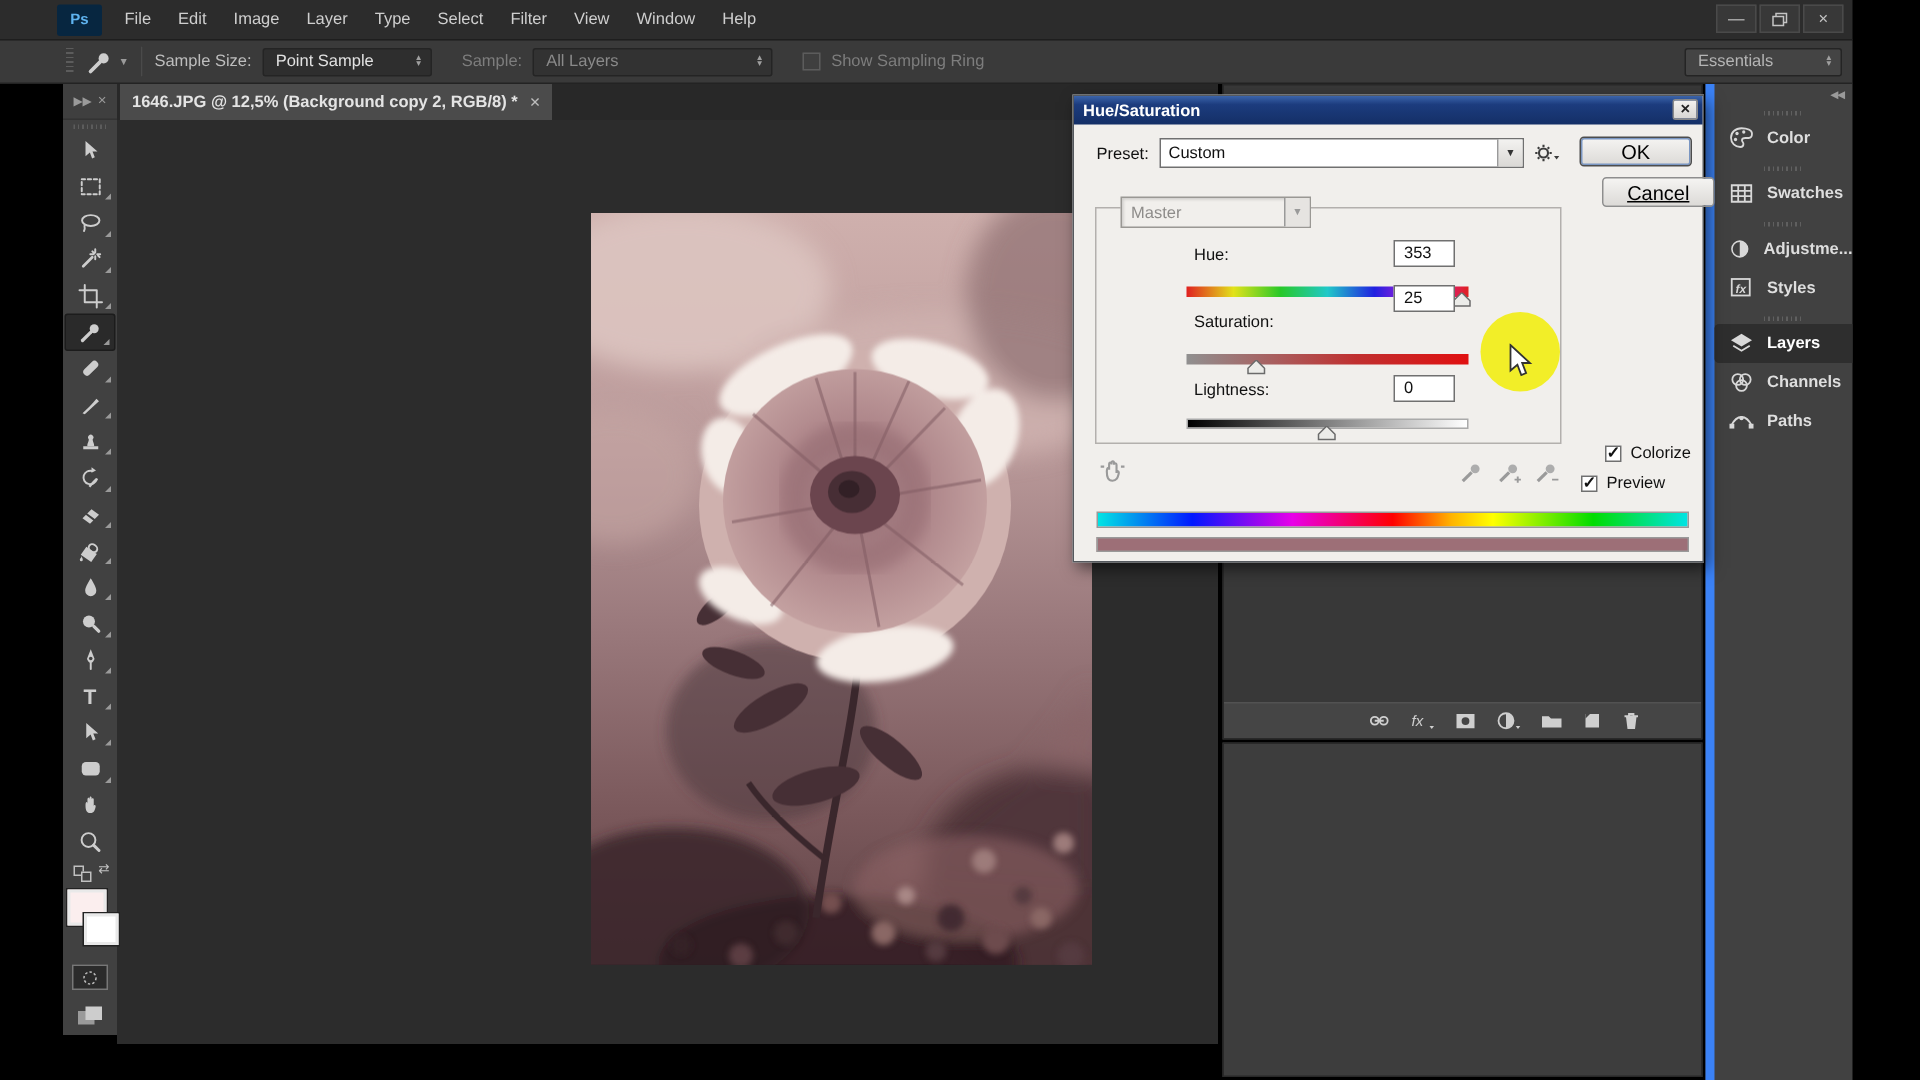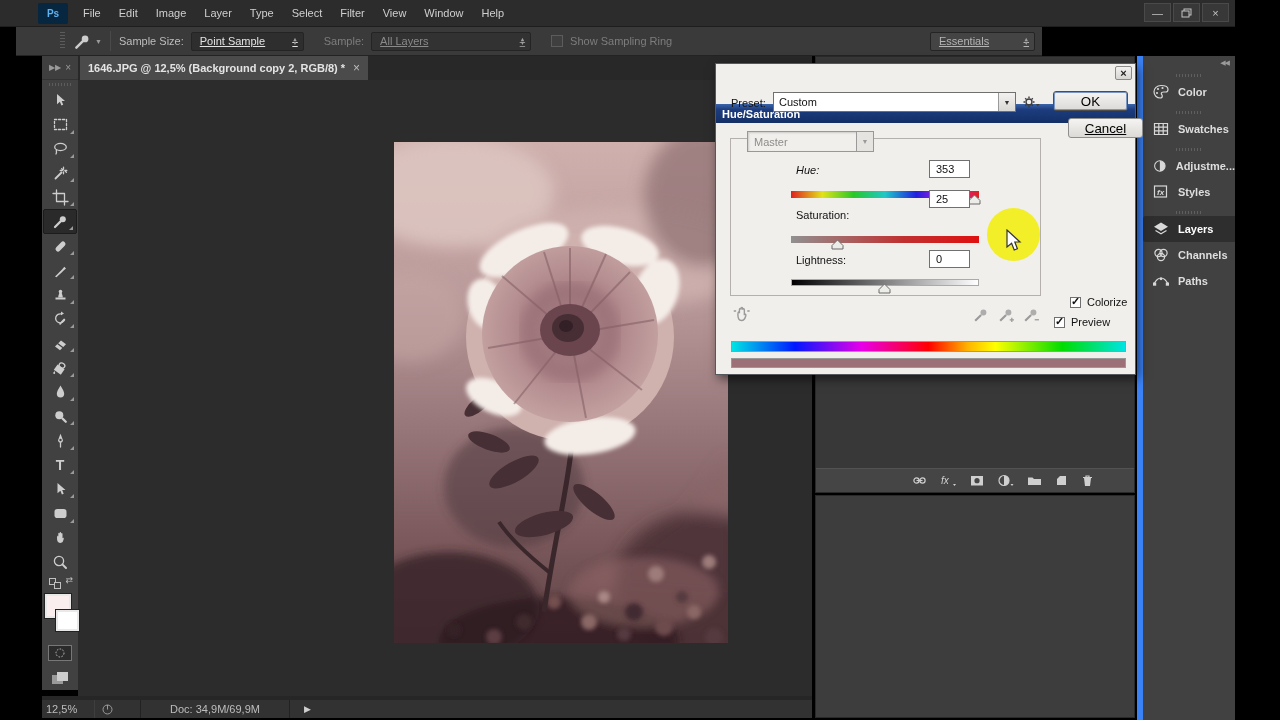--- a/index.html
+++ b/index.html
@@ -7,27 +7,27 @@
   .stage{position:relative;width:1280px;height:720px;background:#000;overflow:hidden;}
 
   
   .menubar{position:absolute;left:0;top:0;width:1235px;height:27px;background:#2c2c2c;border-bottom:1px solid #1e1e1e;display:flex;align-items:center;}
   .pslogo{width:30px;height:21px;margin-left:38px;background:#072640;color:#5fb3ef;font-weight:bold;font-size:10px;display:flex;align-items:center;justify-content:center;border-radius:2px;}
   .menus{display:flex;margin-left:6px;}
   .mi{color:#cfcfcf;font-size:11px;padding:4px 9px;cursor:default;}
   .winctl{position:absolute;right:6px;top:3px;display:flex;gap:2px;}
   .wbtn{width:27px;height:19px;background:#383838;border:1px solid #4a4a4a;color:#c4c4c4;font-size:11px;display:flex;align-items:center;justify-content:center;}
 
-  .optbar{position:absolute;left:16px;top:27px;width:1026px;height:29px;background:#3a3a3a;border-bottom:1px solid #232323;display:flex;align-items:center;font-size:11px;}
+  .optbar{position:absolute;left:0;top:27px;width:1235px;height:29px;background:#3a3a3a;border-bottom:1px solid #232323;display:flex;align-items:center;font-size:11px;}
   .grip-v{width:5px;height:18px;margin-left:44px;background:repeating-linear-gradient(#5c5c5c 0 1px,transparent 1px 3px);}
   .opt-tool{margin-left:8px;display:flex;align-items:center;}
   .opt-sep{width:1px;height:20px;background:#2a2a2a;margin:0 8px;border-right:1px solid #4a4a4a;}
   .olbl{color:#bdbdbd;margin-right:7px;}
   .olbl.dim{color:#7d7d7d;}
-  .combo-dark{height:19px;background:#2e2e2e;border:1px solid #242424;border-radius:2px;color:#e2e2e2;display:flex;align-items:center;padding:0 5px 0 8px;justify-content:space-between;text-decoration:underline;}
+  .combo-dark{height:19px;background:#2e2e2e;border:1px solid #242424;border-radius:2px;color:#e2e2e2;display:flex;align-items:center;padding:0 5px 0 8px;justify-content:space-between;}
   .combo-dark.dim{color:#8a8a8a;background:#323232;}
   .updown{display:inline-flex;flex-direction:column;align-items:center;margin-left:8px;color:#9f9f9f;font-size:5.5px;line-height:4.5px;}
   .ocb{width:12px;height:12px;border:1px solid #5c5c5c;background:#3f3f3f;margin:0 7px 0 20px;}
 
   
   .toolhead{position:absolute;left:42px;top:56px;width:36px;height:24px;background:#3f3f3f;color:#9a9a9a;font-size:8px;display:flex;align-items:center;justify-content:center;gap:4px;border-bottom:1px solid #333;}
   .tabbar{position:absolute;left:78px;top:56px;width:734px;height:24px;background:#282828;display:flex;}
   .doctab{height:24px;background:#4b4b4b;color:#e4e4e4;font-size:11px;font-weight:bold;display:flex;align-items:center;padding:0 8px;gap:8px;margin-left:2px;}
   .tabx{color:#bdbdbd;font-weight:normal;font-size:12px;}
   .canvas{position:absolute;left:78px;top:80px;width:734px;height:616px;background:#2c2c2c;}
@@ -67,21 +67,21 @@
   
   .bstrip{position:absolute;left:42px;top:696px;width:770px;height:22px;background:#262626;}
   .statusbar{position:absolute;left:0;top:4px;width:770px;height:18px;background:#323232;display:flex;align-items:center;font-size:11px;color:#bdbdbd;}
   .szoom{margin-left:4px;width:42px;}
   .sdiv{width:1px;height:18px;background:#222;margin:0 6px;border-right:1px solid #3e3e3e;}
   .docfield{width:150px;text-align:center;border-left:1px solid #222;border-right:1px solid #222;height:18px;line-height:18px;margin-left:26px;}
   .sarrow{color:#cfcfcf;font-size:9px;margin-left:14px;}
 
   
   .dialog{position:absolute;left:715px;top:63px;width:421px;height:312px;background:#f1efec;border:1px solid #55595e;box-shadow:3px 4px 10px rgba(0,0,0,.55);z-index:20;font-size:11px;color:#111;}
-  .dlg-title{position:absolute;left:0;top:0;width:100%;height:19px;background:linear-gradient(#3b64aa,#1c3c7e 30%,#142f66);color:#fff;font-weight:bold;display:flex;align-items:center;padding-left:6px;margin-top:40px;}
+  .dlg-title{position:absolute;left:0;top:0;width:100%;height:19px;background:linear-gradient(#3b64aa,#1c3c7e 30%,#142f66);color:#fff;font-weight:bold;display:flex;align-items:center;padding-left:6px;}
   .dlg-x{position:absolute;right:3px;top:2px;width:17px;height:14px;background:linear-gradient(#f2f1ef,#d8d6d3);border:1px solid #8a8a8a;color:#222;font-size:11px;line-height:12px;text-align:center;border-radius:2px;font-weight:bold;}
   .dlbl{position:absolute;color:#111;}
   .wcombo{position:absolute;height:20px;background:#fff;border:1px solid #707070;display:flex;align-items:center;}
   .wcombo .val{flex:1;padding-left:5px;}
   .cbtn{width:17px;height:100%;background:linear-gradient(#f3f2f0,#dad8d5);border-left:1px solid #9a9a9a;display:flex;align-items:center;justify-content:center;font-size:7px;color:#333;}
   .dbtn{position:absolute;width:75px;height:20px;background:linear-gradient(#f5f4f2,#dcdad7);border:1px solid #8e8e8e;border-radius:3px;text-align:center;line-height:18px;}
   .dbtn.def{border:1px solid #4d4d4d;box-shadow:0 0 0 1px #7a96c2 inset;}
   .gbox{position:absolute;left:14px;top:74px;width:311px;height:158px;border:1px solid #b3b0ad;}
   .mcombo{position:absolute;left:31px;top:67px;width:127px;height:21px;background:#f1efec;border:1px solid #9a9894;box-shadow:inset 1px 1px 2px rgba(0,0,0,.15);display:flex;align-items:center;color:#8e8c8a;}
   .mcombo .val{flex:1;padding-left:6px;}
@@ -516,32 +516,20 @@
       <svg class="pi" width="18" height="18" viewBox="0 0 18 18">
           <path d="M2 12 C6 4 12 4 16 12"></path>
           <rect class="f" x="1" y="10.5" width="3.2" height="3.2"></rect>
           <rect class="f" x="13.8" y="10.5" width="3.2" height="3.2"></rect>
           <circle class="f" cx="9" cy="6.8" r="1.4"></circle>
         </svg>
       <span>Paths</span>
     </div>
   </div>
 
-  <div class="bstrip">
-    <div class="statusbar">
-      <span class="szoom">12,5%</span>
-      <span class="sdiv"></span>
-      <svg width="13" height="13">
-          <circle cx="6.5" cy="6.5" r="4.5" fill="none" stroke="#9a9a9a"></circle>
-          <path d="M6.5 6.5 L6.5 2" stroke="#9a9a9a"></path>
-        </svg>
-      <span class="docfield">Doc: 34,9M/69,9M</span>
-      <span class="sarrow">▶</span>
-    </div>
-  </div>
 
   <div class="dialog">
     <div class="dlg-title">
       <span>Hue/Saturation</span>
     </div>
     <span class="dlg-x">×</span>
 
     <span class="dlbl" style="left:15px;top:33px;">Preset:</span>
     <div class="wcombo" style="left:57px;top:28px;width:243px;">
       <span class="val">Custom</span>
@@ -556,21 +544,21 @@
     </svg>
     <button class="dbtn def" style="left:337px;top:27px;">OK</button>
     <button class="dbtn" style="left:352px;top:54px;text-decoration:underline;">Cancel</button>
 
     <div class="gbox"></div>
     <div class="mcombo">
       <span class="val">Master</span>
       <span class="cbtn">▼</span>
     </div>
 
-    <span class="dlbl" style="left:80px;top:100px;font-style:italic;">Hue:</span>
+    <span class="dlbl" style="left:80px;top:100px;">Hue:</span>
     <input class="dinput" style="left: 213px; top: 96px;" value="353">
     <div class="track tr-hue" style="left:75px;top:127px;">
       <svg class="handle" width="13" height="10" style="left: calc(98% - 7px);">
           <path d="M6.5 0 L12 5.5 L12 9 L1 9 L1 5.5 Z" fill="#ecece9" stroke="#6b6b6b"></path>
         </svg>
     </div>
 
     <span class="dlbl" style="left:80px;top:145px;">Saturation:</span>
     <input class="dinput" style="left: 213px; top: 126px;" value="25">
     <div class="track tr-sat" style="left:75px;top:172px;">

